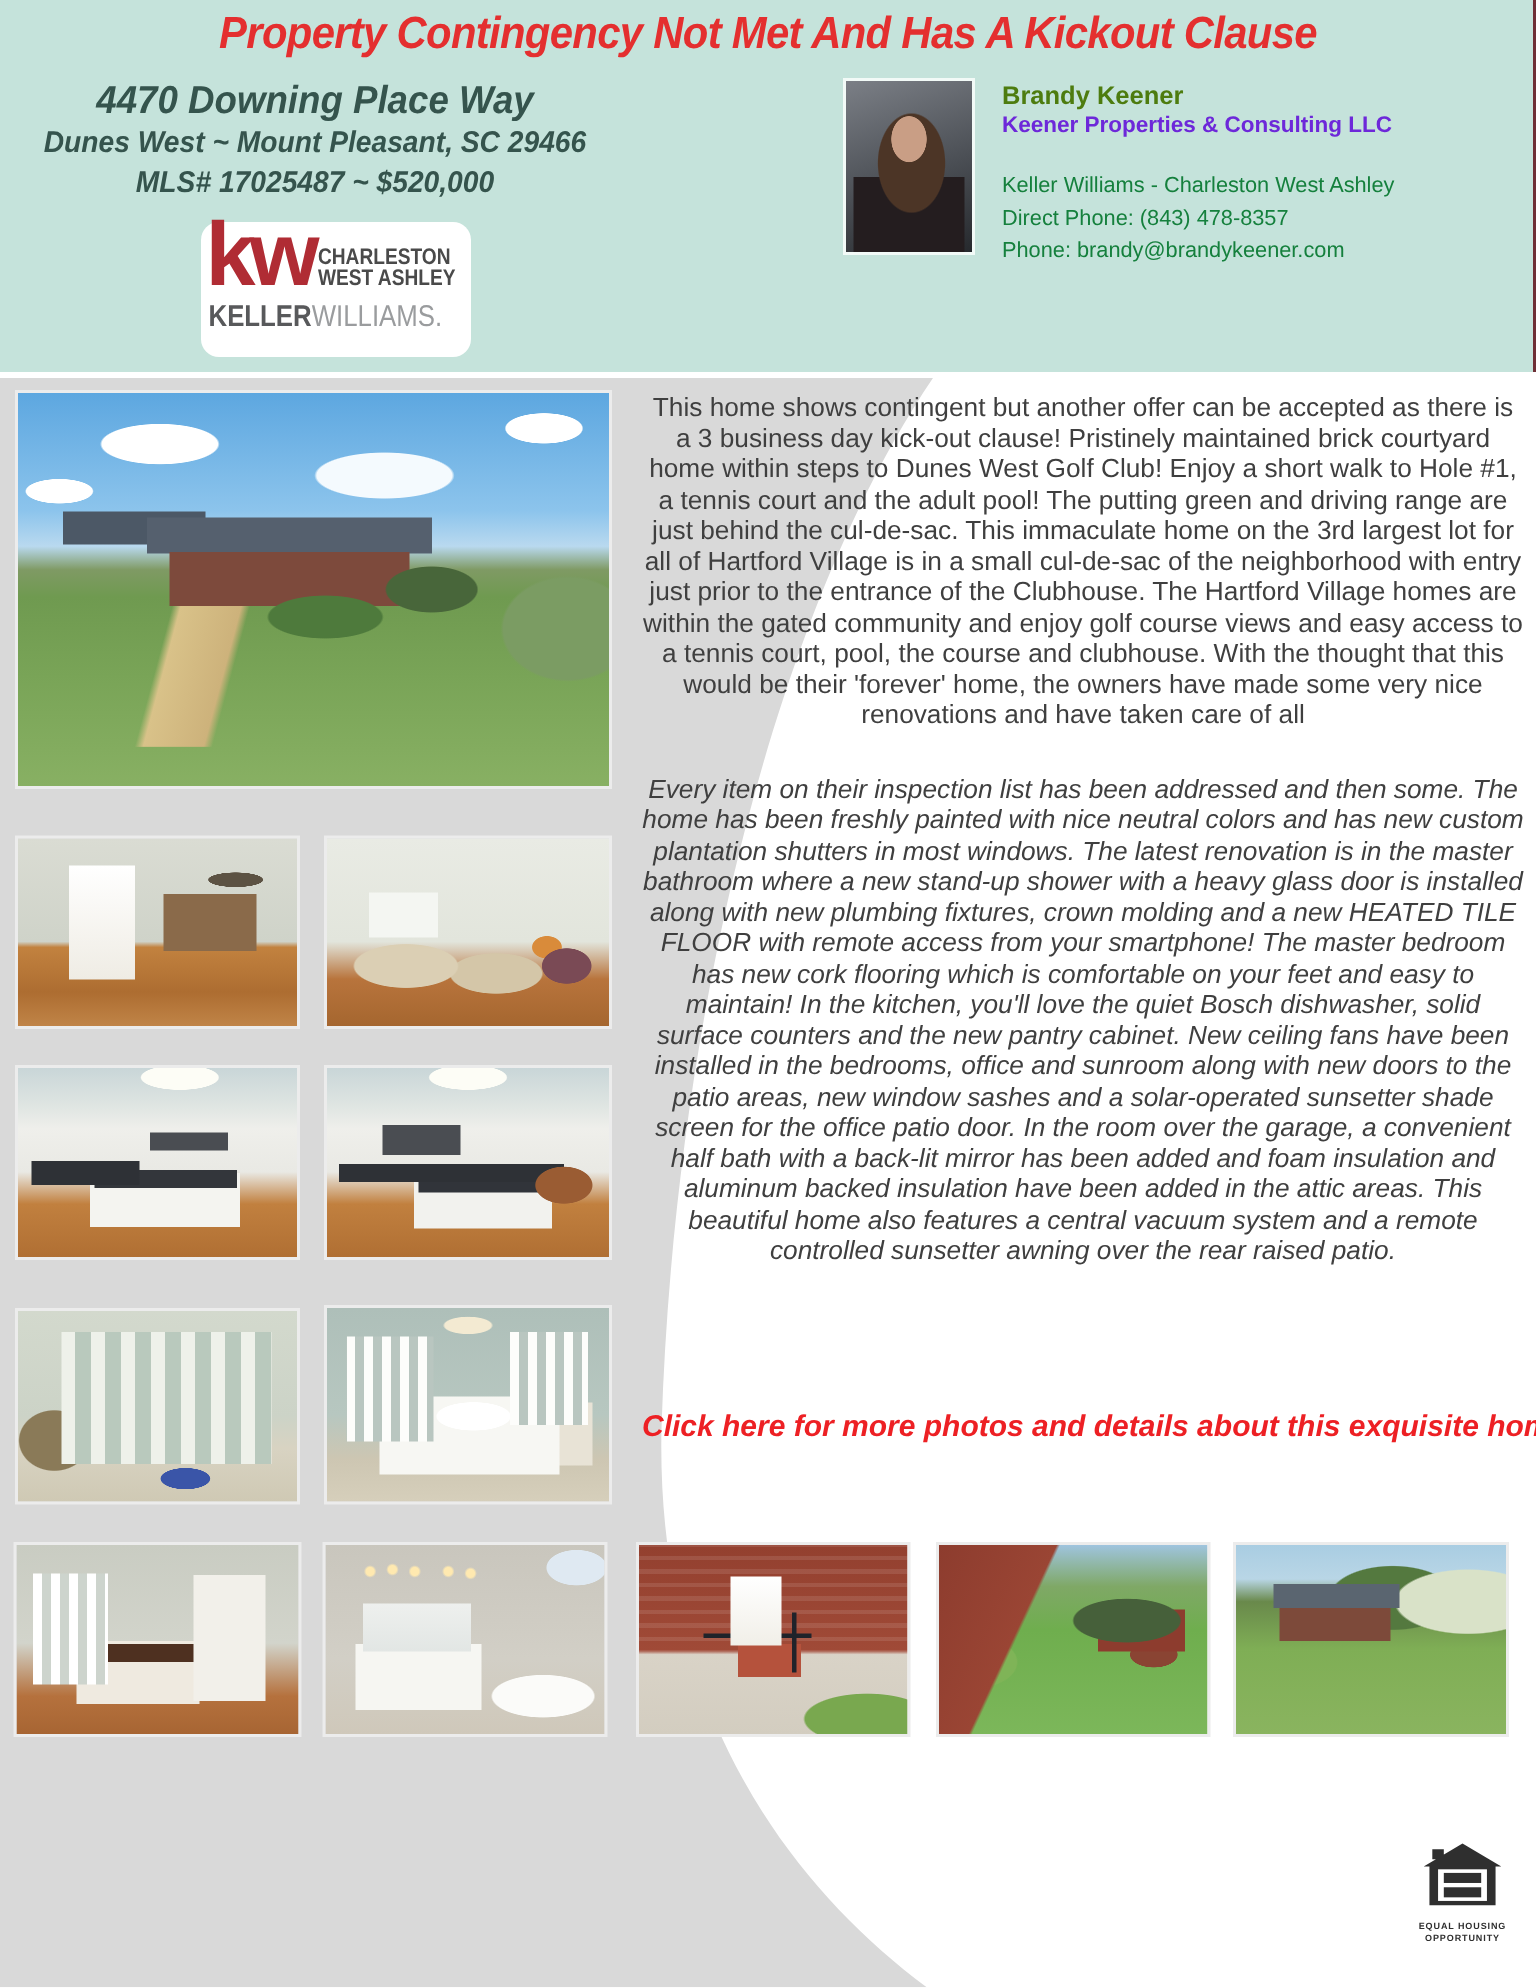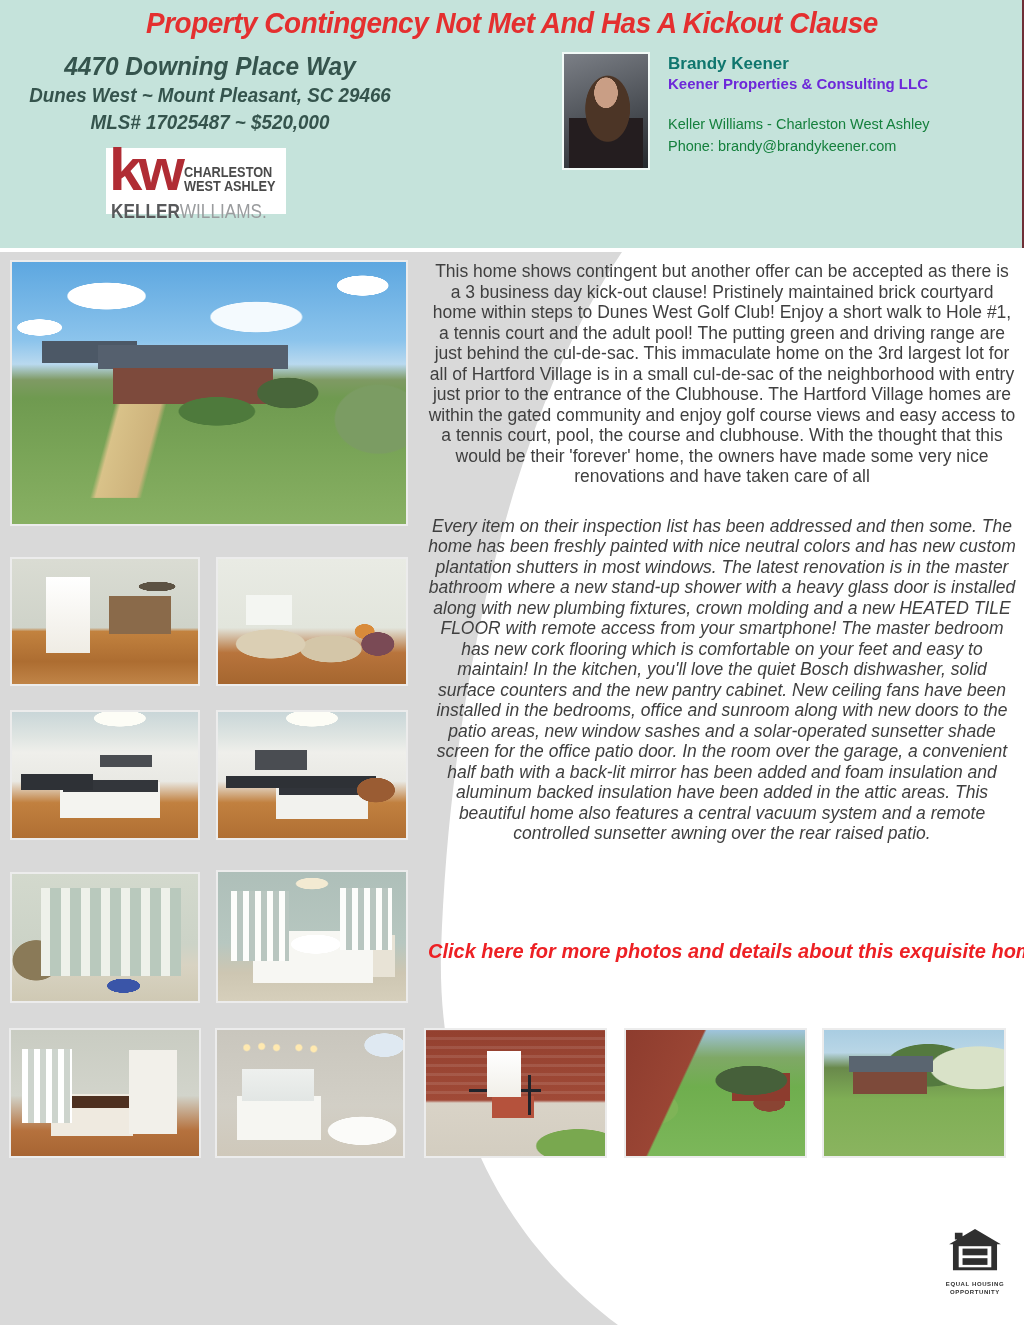--- a/index.html
+++ b/index.html
@@ -18,40 +18,40 @@
   .address-block {
     position:absolute; left:0; top:50px; width:420px; text-align:center;
     color:#35544d; font-weight:bold; font-style:italic;
     transform:scaleX(0.94); transform-origin:center;
   }
   .address-line1 { font-size:26px; line-height:32px; }
   .address-line2 { font-size:20px; line-height:27px; }
   .address-line3 { font-size:20px; line-height:26px; }
 
   
-  .kw-box { position:absolute; left:106px; top:148px; width:180px; height:66px; background:#ffffff; }
+  .kw-box { position:absolute; left:134px; top:148px; width:180px; height:90px; background:#ffffff;border-radius:12px; }
   .kw-mark { position:absolute; left:3px; top:-8px; font-size:60px; font-weight:bold; color:#b02c34; letter-spacing:-4px; line-height:1; }
   .kw-market { position:absolute; left:78px; top:17px; color:#4a4a4a; font-weight:bold; font-size:15px; line-height:14px; transform:scaleX(0.85); transform-origin:left top; white-space:nowrap; }
   .kw-name { position:absolute; left:5px; top:52px; font-size:20px; letter-spacing:0; transform:scaleX(0.86); transform-origin:left top; white-space:nowrap; }
   .kw-name .k1 { color:#58595b; font-weight:bold; }
   .kw-name .k2 { color:#9a9c9e; font-weight:normal; }
 
   
   .agent-photo {
     position:absolute; left:562px; top:52px; width:88px; height:118px;
     border:2px solid #f2faf7;
     background:
       radial-gradient(20px 26px at 50% 34%, #c99e85 58%, rgba(0,0,0,0) 60%),
       radial-gradient(38px 56px at 52% 48%, #4c3526 58%, rgba(0,0,0,0) 60%),
       linear-gradient(#241d1f,#241d1f) 50% 118%/74px 60px no-repeat,
       linear-gradient(160deg, #7b7f86 0%, #4b4f55 55%, #26292d 100%);
     background-repeat:no-repeat;
   }
   .agent-text { position:absolute; left:668px; top:53px; }
-  .agent-name { font-size:17px; font-weight:bold; color:#0f766e; line-height:21px; }
+  .agent-name { font-size:17px; font-weight:bold; color:#4d7c0f; line-height:21px; }
   .agent-company { font-size:15px; font-weight:bold; color:#6d28d9; line-height:19px; }
   .agent-contact { margin-top:21px; font-size:14.5px; color:#15803d; line-height:21.5px; }
 
   
   .body-area { position:absolute; left:0; top:248px; width:1024px; height:1077px; background:#ffffff; }
   .bg-curve { position:absolute; left:0; top:0; width:1024px; height:1077px; }
 
   .photo { position:absolute; border:2px solid #ececec; background-repeat:no-repeat; background-color:#cfcfcf; }
 
   .text-col { position:absolute; left:428px; top:13px; width:588px; text-align:center; color:#3f3f3f; }
@@ -220,20 +220,21 @@
       <div class="kw-name"><span class="k1">KELLER</span><span class="k2">WILLIAMS.</span></div>
     </div>
 
     <div class="agent-photo"></div>
 
     <div class="agent-text">
       <div class="agent-name">Brandy Keener</div>
       <div class="agent-company">Keener Properties &amp; Consulting LLC</div>
       <div class="agent-contact">
         <div>Keller Williams - Charleston West Ashley</div>
+        <div>Direct Phone: (843) 478-8357</div>
         <div>Phone: brandy@brandykeener.com</div>
       </div>
     </div>
 
     <div class="header-right-edge"></div>
   </div>
 
   <div class="body-area">
 
     <svg class="bg-curve" viewBox="0 0 1024 1077" aria-hidden="true">

